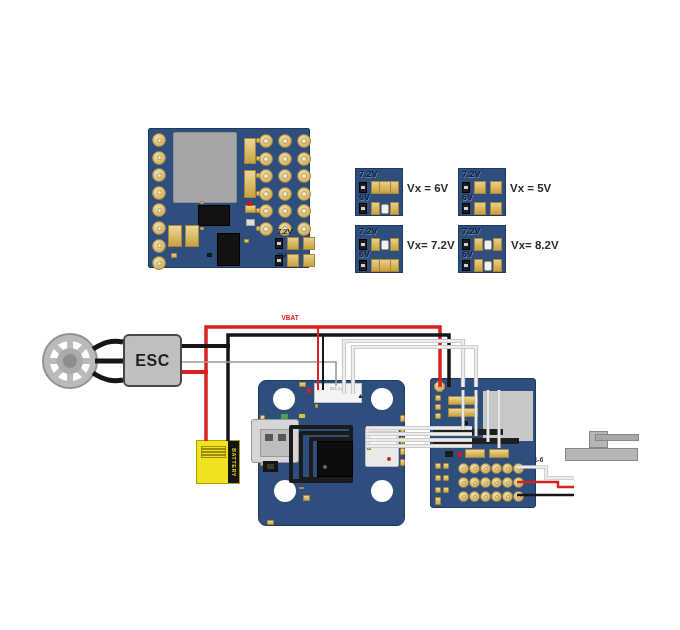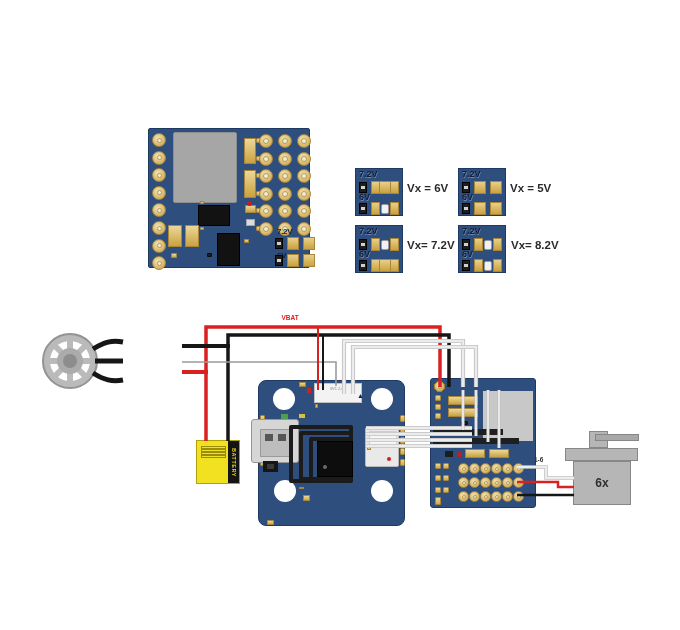--- a/index.html
+++ b/index.html
@@ -319,20 +319,23 @@
         <span class="comp"></span>
       <span class="jumper" data-state="component">
           <span class="jl"></span>
           <span class="jb"></span>
           <span class="jr"></span>
         </span>
       </div>
   </div>
   <div class="vcap" style="left:511px;top:239px;">Vx= 8.2V</div>
 
+  <div class="esc">
+      <span>ESC</span>
+    </div>
 
   <div class="battery">
     <div class="vent"></div>
     <div class="stripe">
         <span>BATTERY</span>
       </div>
   </div>
 
   <div class="board" style="left:258px;top:380px;width:147px;height:146px;border-radius:8px;">
     <div>
@@ -549,23 +552,20 @@
       </div>
     <div>
         <div class="pad sq" style="left: 4px; top: 118px; width: 6px; height: 8px;"></div>
         <div class="pad sq" style="left: 4px; top: 118px; width: 6px; height: 8px;"></div>
       </div>
   </div>
 
   <div class="servo-part" style="left:589px;top:431px;width:19px;height:17px;"></div>
   <div class="servo-part" style="left:595px;top:434px;width:44px;height:7px;background:#a8a8a8;"></div>
   <div class="servo-part" style="left:565px;top:448px;width:73px;height:13px;"></div>
-  <div class="servo-part servo-body" style="left:573px;top:461px;width:58px;height:44px;">
-    <span>6x</span>
-  </div>
 
   <div class="floatlbl vbat" style="left:272px;top:315px;">VBAT</div>
   <div class="floatlbl servo16" style="left:534px;top:457px;">1-6</div>
 
   <svg class="wires" width="680" height="630" viewBox="0 0 680 630">
 
     <g>
       <circle cx="70" cy="361" r="27" fill="#bababa" stroke="#939393" stroke-width="2"></circle>
       <circle cx="70" cy="361" r="20" fill="#ffffff"></circle>
       <g stroke="#bababa" stroke-width="6">

